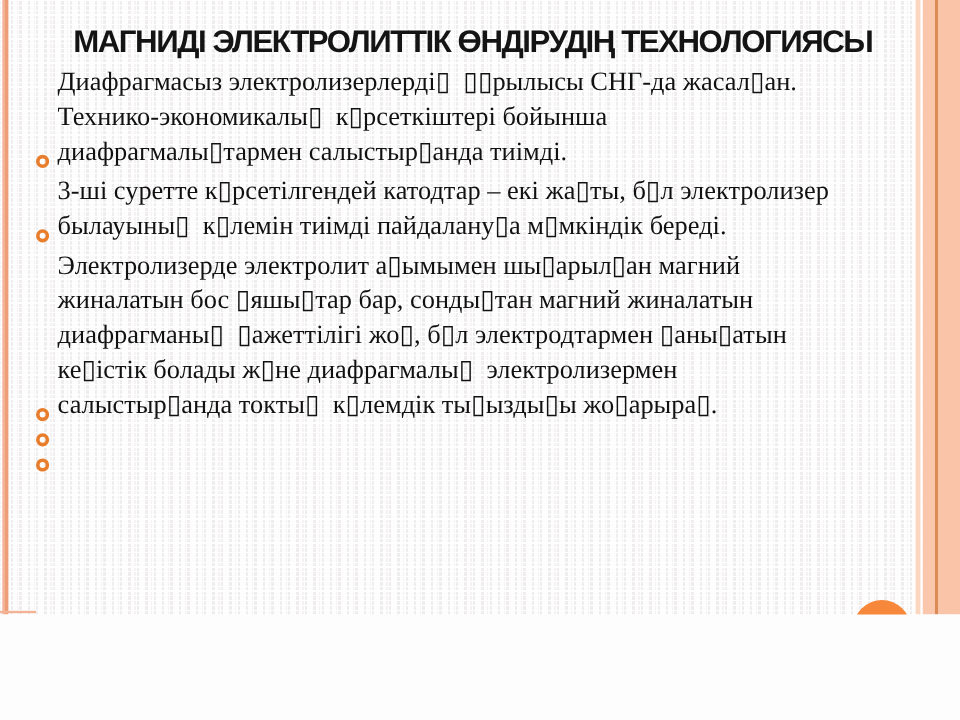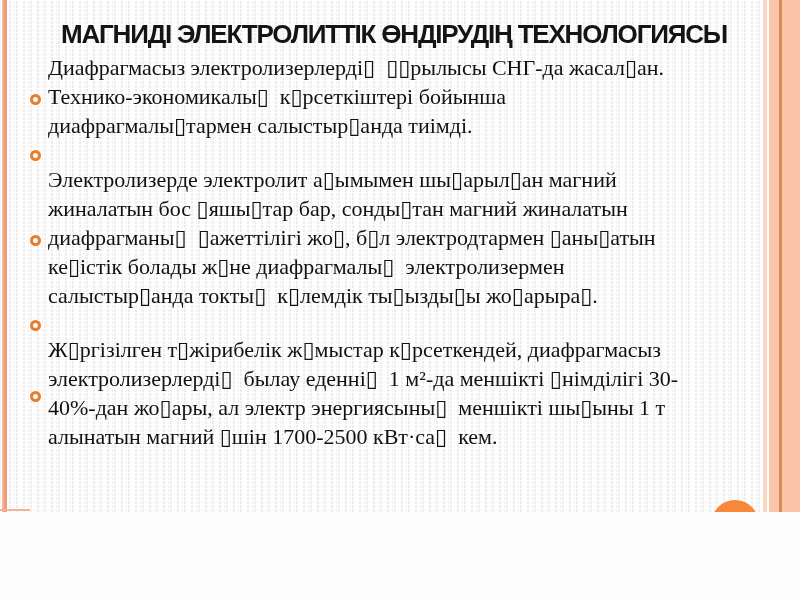--- a/index.html
+++ b/index.html
@@ -69,21 +69,21 @@
   }
 
   
   .content {
     position: absolute;
     top: 53px; left: 30px;
     width: 738px;
   }
   .bullet-item {
     display: flex;
-    align-items: center;
+    align-items: flex-end;
     margin-bottom: 4px;
   }
   .bullet-marker {
     flex: 0 0 auto;
     width: 11px; height: 11px;
     margin: 6px 7px 0 0;
     border: 3px solid #e87d2b;
     border-radius: 50%;
     background: transparent;
   }
@@ -111,40 +111,38 @@
 
     <div class="bullet-item">
       <span class="bullet-marker"></span>
       <p class="bullet-text">Диафрагмасыз электролизерлерді▯  ▯▯рылысы СНГ-да жасал▯ан.
 Технико-экономикалы▯  к▯рсеткіштері бойынша
 диафрагмалы▯тармен салыстыр▯анда тиімді.</p>
     </div>
 
     <div class="bullet-item">
       <span class="bullet-marker"></span>
+      <p class="bullet-text">3-ші суретте к▯рсетілгендей катодтар – екі жа▯ты, б▯л электролизер
+былауыны▯  к▯лемін тиімді пайдалану▯а м▯мкіндік береді.</p>
     </div>
 
     <div class="bullet-item">
       <span class="bullet-marker"></span>
       <p class="bullet-text">Электролизерде электролит а▯ымымен шы▯арыл▯ан магний
 жиналатын бос ▯яшы▯тар бар, сонды▯тан магний жиналатын
 диафрагманы▯  ▯ажеттілігі жо▯, б▯л электродтармен ▯аны▯атын
 ке▯істік болады ж▯не диафрагмалы▯  электролизермен
 салыстыр▯анда токты▯  к▯лемдік ты▯ызды▯ы жо▯арыра▯.</p>
     </div>
 
     <div class="bullet-item">
       <span class="bullet-marker"></span>
     </div>
 
     <div class="bullet-item">
       <span class="bullet-marker"></span>
-      <p class="bullet-text">Ж▯ргізілген т▯жірибелік ж▯мыстар к▯рсеткендей, диафрагмасыз
-электролизерлерді▯  былау еденні▯  1 м²-да меншікті ▯німділігі 30-
-40%-дан жо▯ары, ал электр энергиясыны▯  меншікті шы▯ыны 1 т
-алынатын магний ▯шін 1700-2500 кВт·са▯  кем.</p>
     </div>
 
   </div>
 
   <div class="accent-circle"></div>
 
 </div>
 
 </body></html>

